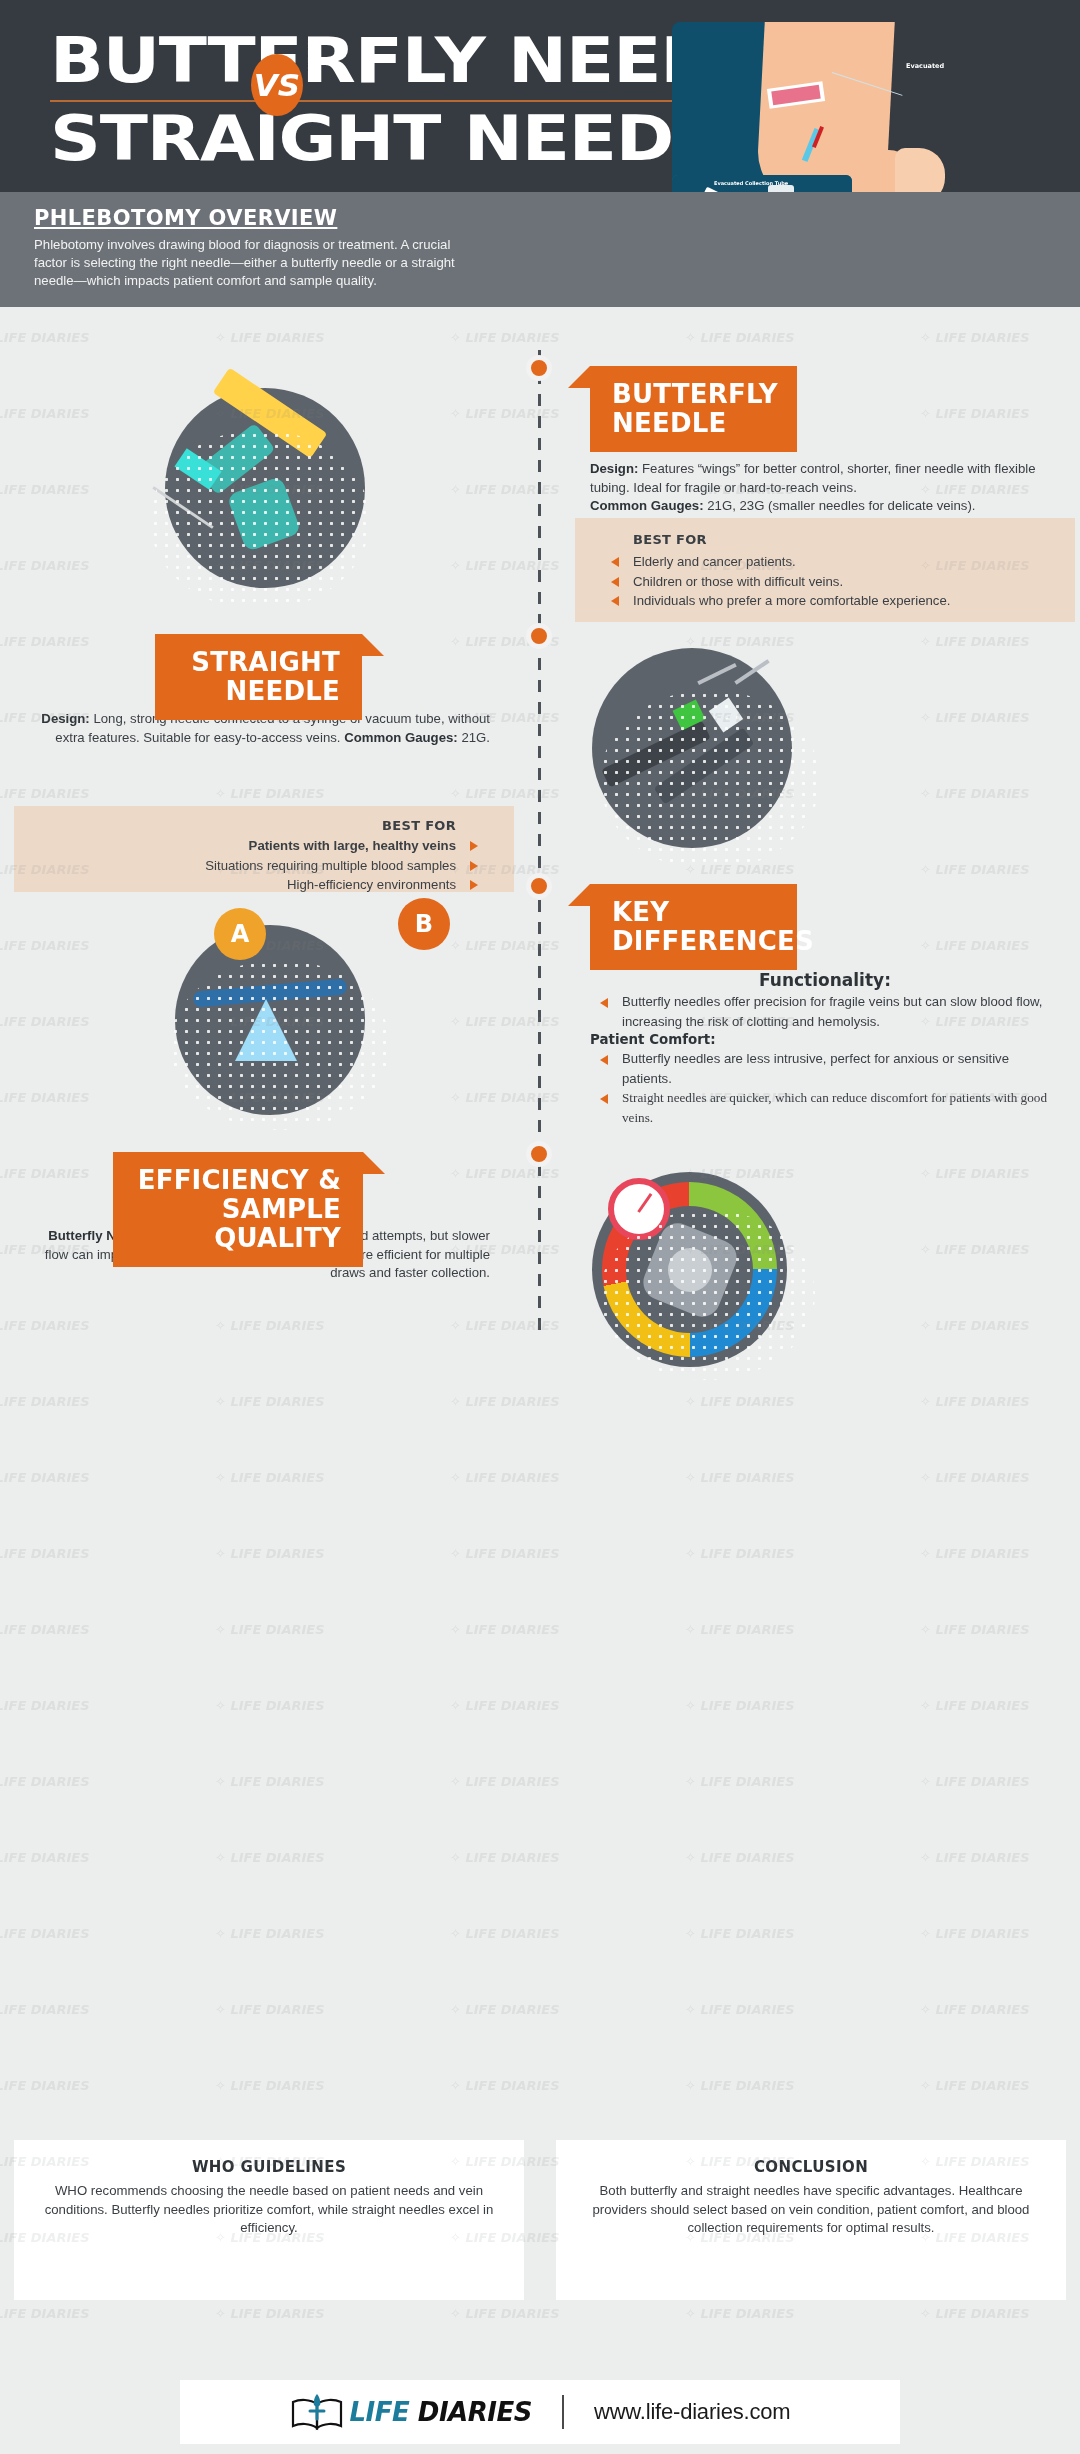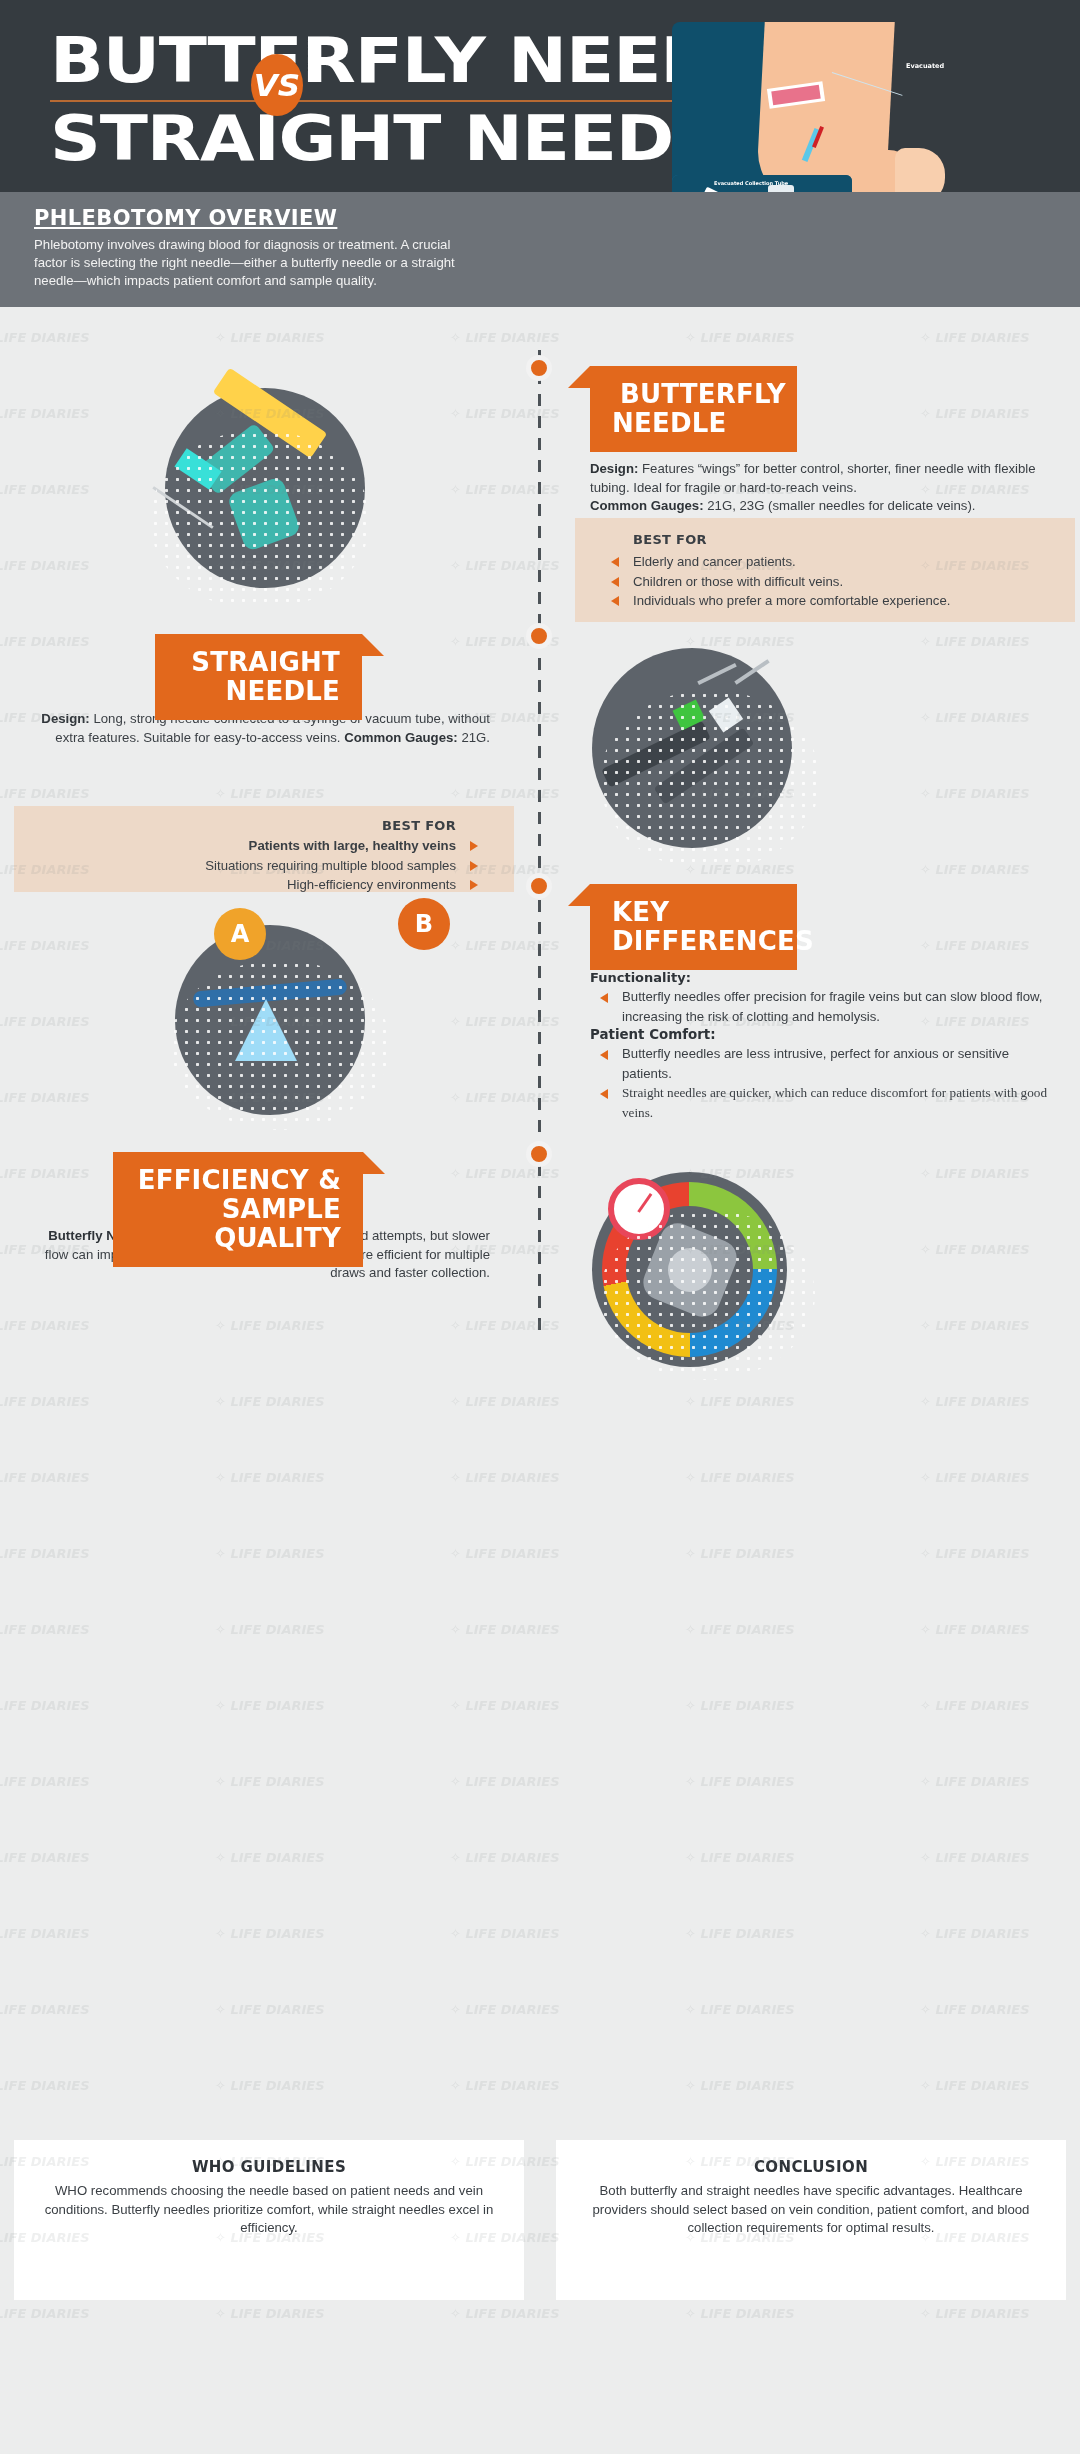--- a/index.html
+++ b/index.html
@@ -273,21 +273,21 @@
   <div class="circle-art" style="left:165px; top:388px; width:200px; height:200px;">
     <div style="position:absolute;left:34px;top:54px;width:74px;height:34px;background:#3fb6ad;transform:rotate(-38deg);border-radius:6px;"></div>
     <div style="position:absolute;left:70px;top:96px;width:58px;height:60px;background:#3fb6ad;transform:rotate(-20deg);border-radius:10px;"></div>
     <div style="position:absolute;left:46px;top:10px;width:118px;height:30px;background:#ffd24a;transform:rotate(34deg);border-radius:4px;"></div>
     <div style="position:absolute;left:12px;top:70px;width:42px;height:22px;background:#38e0d8;transform:rotate(34deg);"></div>
     <div style="position:absolute;left:-18px;top:118px;width:72px;height:3px;background:#cfd3d6;transform:rotate(34deg);"></div>
   </div>
   <div class="dots" style="left:150px; top:430px; width:220px; height:180px; z-index:1;"></div>
 
   <div class="banner right" style="top:366px; width:207px;">
-    <span style="white-space:pre-line;margin-left:8px;">BUTTERFLY
+    <span style="white-space:pre-line;">BUTTERFLY
 NEEDLE</span>
   </div>
 
   <div class="body-txt" style="left:590px; top:460px; width:466px;">
     <b>Design:</b><span> Features “wings” for better control, shorter, finer needle with flexible tubing. Ideal for fragile or hard-to-reach veins.</span><br>
     <b>Common Gauges:</b><span> 21G, 23G (smaller needles for delicate veins).</span>
   </div>
 
   <div class="bestbox" style="left:575px; top:518px; width:500px; height:104px; padding:14px 18px 14px 58px;">
     <div class="bf-title">BEST FOR</div>
@@ -352,21 +352,21 @@
   <div style="position:absolute;left:214px;top:908px;width:52px;height:52px;border-radius:50%;background:#f0a32a;color:#fff;display:flex;align-items:center;justify-content:center;font-family:'DejaVu Sans',sans-serif;font-weight:bold;font-size:24px;z-index:4;">A</div>
   <div style="position:absolute;left:398px;top:898px;width:52px;height:52px;border-radius:50%;background:#e2681c;color:#fff;display:flex;align-items:center;justify-content:center;font-family:'DejaVu Sans',sans-serif;font-weight:bold;font-size:24px;z-index:4;">B</div>
   <div class="dots" style="left:170px; top:960px; width:220px; height:170px; z-index:1;"></div>
 
   <div class="banner right" style="top:884px; width:207px;">
     <span style="white-space:pre-line;">KEY
 DIFFERENCES</span>
   </div>
 
   <div style="position:absolute; left:590px; top:970px; width:470px;">
-    <div style="font-family:'DejaVu Sans',sans-serif;font-weight:bold;color:#2e3338;font-size:13px;">Functionality:</div>
+    <div style="font-family:'DejaVu Sans',sans-serif;font-weight:bold;color:#2e3338;font-size:17px;text-align:center;">Functionality:</div>
     <div style="position:relative;padding-left:32px;margin-top:2px;">
       <span class="tri-l" style="position:absolute;left:10px;top:6px;"></span>
       <span class="bf-item">Butterfly needles offer precision for fragile veins but can slow blood flow, increasing the risk of clotting and hemolysis.</span>
     </div>
     <div style="font-family:'DejaVu Sans',sans-serif;font-weight:bold;color:#2e3338;font-size:13.4px;margin-top:1px;">Patient Comfort:</div>
     <div style="position:relative;padding-left:32px;margin-top:2px;">
       <span class="tri-l" style="position:absolute;left:10px;top:6px;"></span>
       <span class="bf-item">Butterfly needles are less intrusive, perfect for anxious or sensitive patients.</span>
     </div>
     <div style="position:relative;padding-left:32px;font-family:Liberation Serif, serif;">
@@ -398,20 +398,40 @@
 
   <div class="card" style="left:14px; top:2140px; width:510px; height:160px;">
     <div class="card-title">WHO GUIDELINES</div>
     <div class="card-body">WHO recommends choosing the needle based on patient needs and vein conditions. Butterfly needles prioritize comfort, while straight needles excel in efficiency.</div>
   </div>
   <div class="card" style="left:556px; top:2140px; width:510px; height:160px;">
     <div class="card-title">CONCLUSION</div>
     <div class="card-body">Both butterfly and straight needles have specific advantages. Healthcare providers should select based on vein condition, patient comfort, and blood collection requirements for optimal results.</div>
   </div>
 
+  <div class="footer">
+    <div class="footer-inner">
+      <div style="display:flex;align-items:center;gap:6px;">
+        <div class="logo-mark">
+          <svg viewBox="0 0 54 40" width="54" height="40" aria-hidden="true">
+            <path d="M27 12 C20 7, 10 7, 3 10 L3 34 C10 31, 20 31, 27 36 Z" fill="none" stroke="#111" stroke-width="2.2"></path>
+            <path d="M27 12 C34 7, 44 7, 51 10 L51 34 C44 31, 34 31, 27 36 Z" fill="none" stroke="#111" stroke-width="2.2"></path>
+            <circle cx="27" cy="11" r="3.4" fill="#1c7c9c"></circle>
+            <path d="M27 15 L27 27 M20 19 L34 19" stroke="#1c7c9c" stroke-width="3" stroke-linecap="round"></path>
+            <path d="M27 2 C31 7, 31 12, 27 16 C23 12, 23 7, 27 2 Z" fill="#1c7c9c"></path>
+          </svg>
+        </div>
+        <div class="logo-text">
+          <span style="color:#1c7c9c;">LIFE</span><span class="lt2"> DIARIES</span>
+        </div>
+      </div>
+      <div class="fdiv"></div>
+      <div class="furl">www.life-diaries.com</div>
+    </div>
+  </div>
 
   <div class="wm" id="wm-layer">
       <div class="wmi" style="left: -20px; top: 330px;">✧ LIFE DIARIES</div>
       <div class="wmi" style="left: 215px; top: 330px;">✧ LIFE DIARIES</div>
       <div class="wmi" style="left: 450px; top: 330px;">✧ LIFE DIARIES</div>
       <div class="wmi" style="left: 685px; top: 330px;">✧ LIFE DIARIES</div>
       <div class="wmi" style="left: 920px; top: 330px;">✧ LIFE DIARIES</div>
       <div class="wmi" style="left: -20px; top: 406px;">✧ LIFE DIARIES</div>
       <div class="wmi" style="left: 215px; top: 406px;">✧ LIFE DIARIES</div>
       <div class="wmi" style="left: 450px; top: 406px;">✧ LIFE DIARIES</div>

